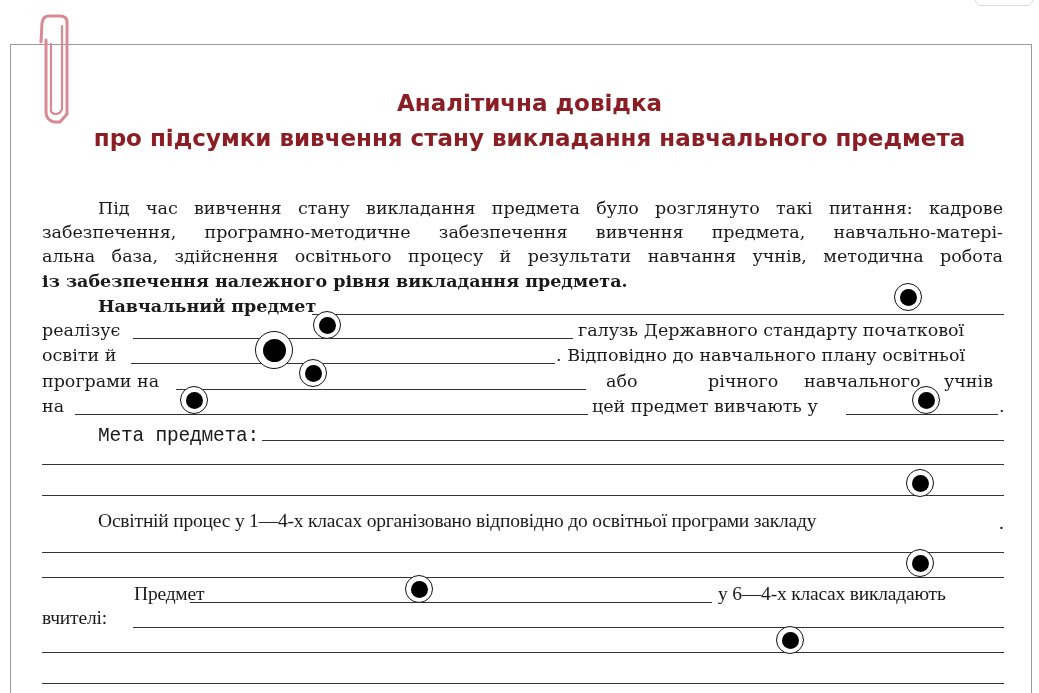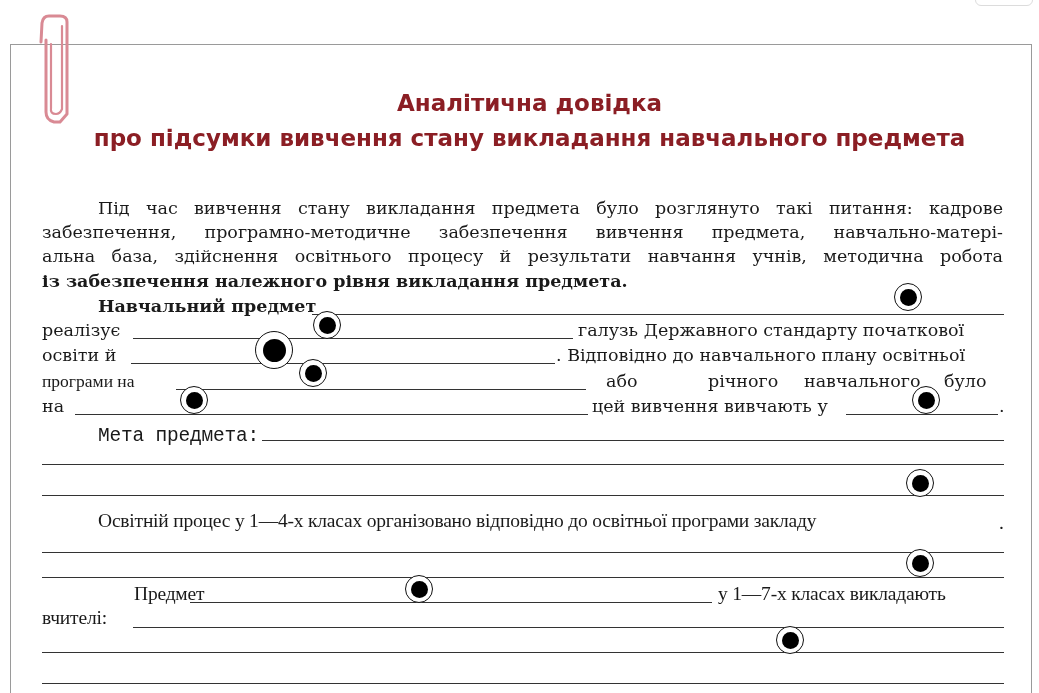--- a/index.html
+++ b/index.html
@@ -57,46 +57,46 @@
 <div class="rule" style="top:314px; left:312px; width:692px;"></div>
 
 <div class="line" style="top:319px; left:42px;">реалізує</div>
 <div class="rule" style="top:338px; left:133px; width:440px;"></div>
 <div class="line" style="top:319px; left:578px;">галузь Державного стандарту початкової</div>
 
 <div class="line" style="top:344px; left:42px;">освіти й</div>
 <div class="rule" style="top:363px; left:131px; width:424px;"></div>
 <div class="line" style="top:344px; left:556px;">. Відповідно до навчального плану  освітньої</div>
 
-<div class="line" style="top:370px; left:42px;font-family:Liberation Serif, serif;">програми на</div>
+<div class="line" style="top:370px; left:42px;">програми на</div>
 <div class="rule" style="top:389px; left:176px; width:410px;"></div>
 <div class="line" style="top:370px; left:606px;">або</div>
 <div class="line" style="top:370px; left:708px;">річного</div>
 <div class="line" style="top:370px; left:804px;">навчального</div>
-<div class="line" style="top:370px; left:944px;">було</div>
+<div class="line" style="top:370px; left:944px;">учнів</div>
 
 <div class="line" style="top:395px; left:42px;">на</div>
 <div class="rule" style="top:414px; left:75px; width:513px;"></div>
-<div class="line" style="top:395px; left:592px;">цей вивчення вивчають у</div>
+<div class="line" style="top:395px; left:592px;">цей предмет вивчають у</div>
 <div class="rule" style="top:414px; left:846px; width:152px;"></div>
 <div class="line" style="top:395px; left:999px;">.</div>
 
 <div class="line cond" style="top:425px; left:98px;font-family:Liberation Mono, monospace;">Мета предмета:</div>
 <div class="rule" style="top:440px; left:262px; width:742px;"></div>
 <div class="rule" style="top:464px; left:42px; width:962px;"></div>
 <div class="rule" style="top:495px; left:42px; width:962px;"></div>
 
 <div class="line cond" style="top:510px; left:98px;">Освітній процес у 1—4-х класах організовано відповідно до освітньої програми закладу</div>
 <div class="line cond" style="top:512px; left:999px;">.</div>
 <div class="rule" style="top:552px; left:42px; width:962px;"></div>
 <div class="rule" style="top:577px; left:42px; width:962px;"></div>
 
 <div class="line cond" style="top:583px; left:98px;margin-left:36px;">Предмет</div>
 <div class="rule" style="top:602px; left:190px; width:522px;"></div>
-<div class="line cond" style="top:583px; left:718px;">у 1—7-х класах викладають</div>
+<div class="line cond" style="top:583px; left:718px;">у 6—4-х класах викладають</div>
 
 <div class="line cond" style="top:607px; left:42px;">вчителі:</div>
 <div class="rule" style="top:627px; left:133px; width:871px;"></div>
 <div class="rule" style="top:652px; left:42px; width:962px;"></div>
 <div class="rule" style="top:683px; left:42px; width:962px;"></div>
 
 <div id="markers">
     <div class="marker" style="left: 894px; top: 283px; width: 28px; height: 28px;">
       <div class="dot" style="width: 17px; height: 17px;"></div>
     </div>

